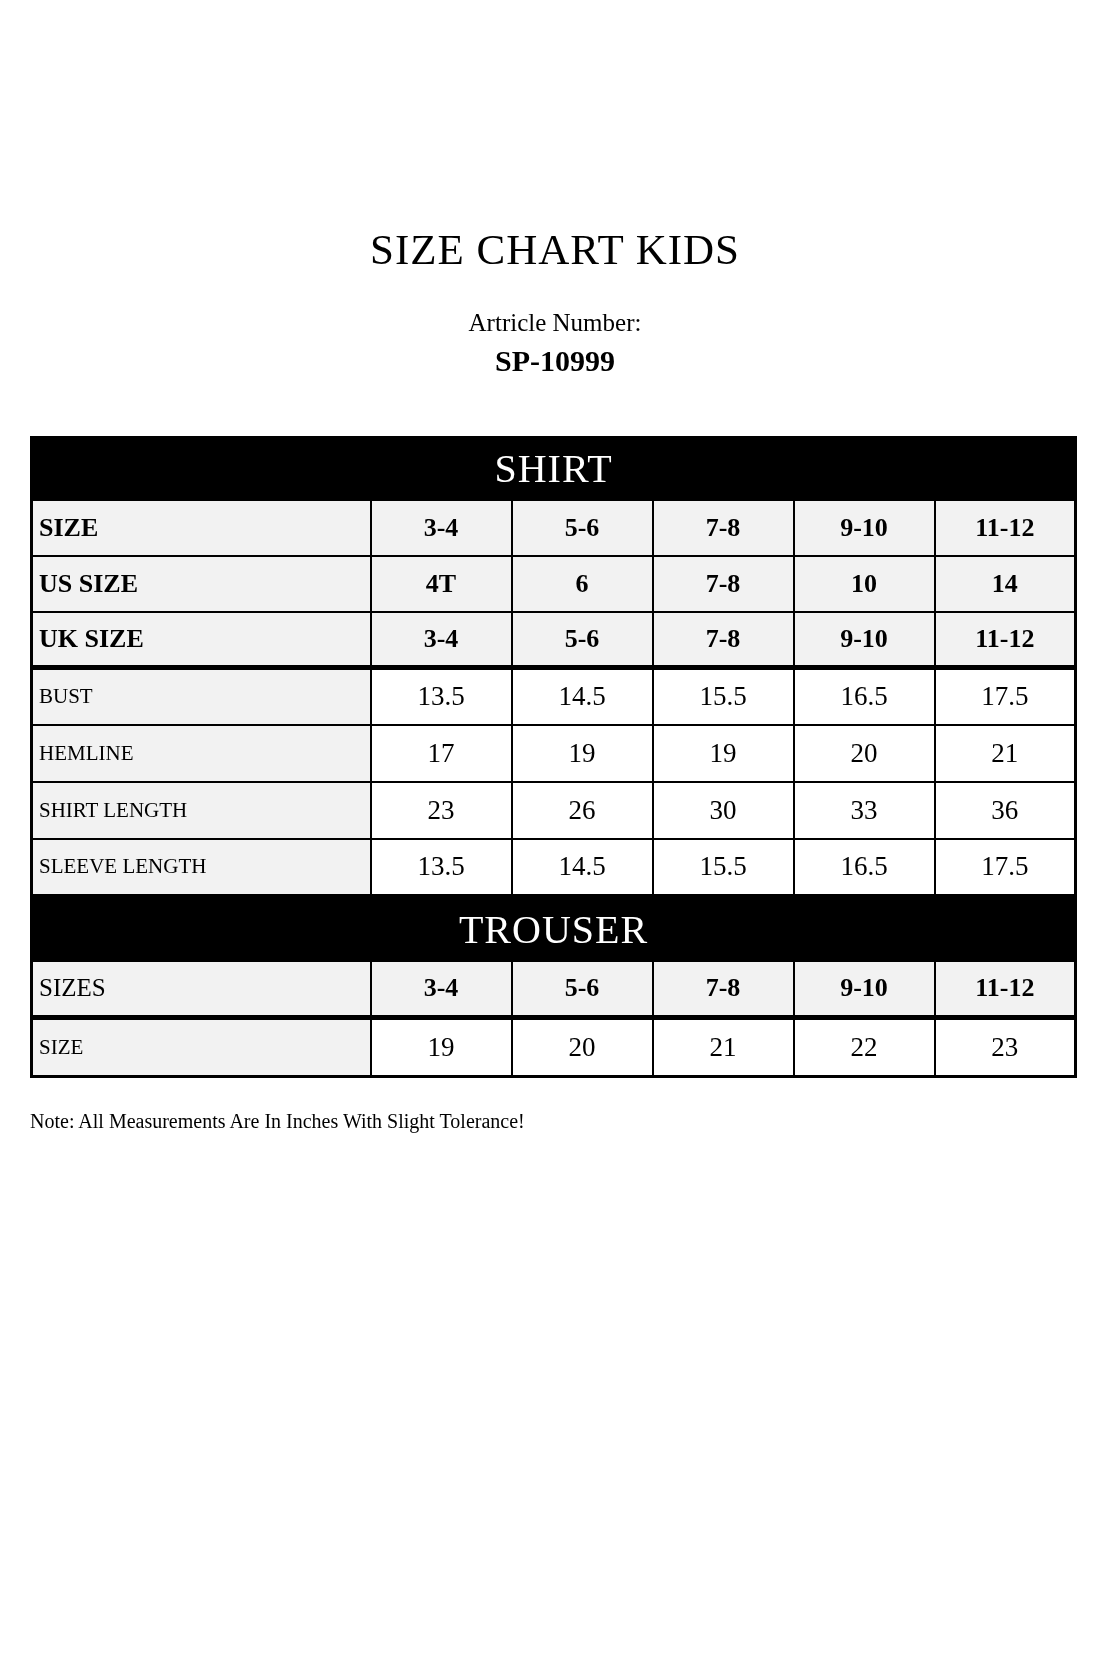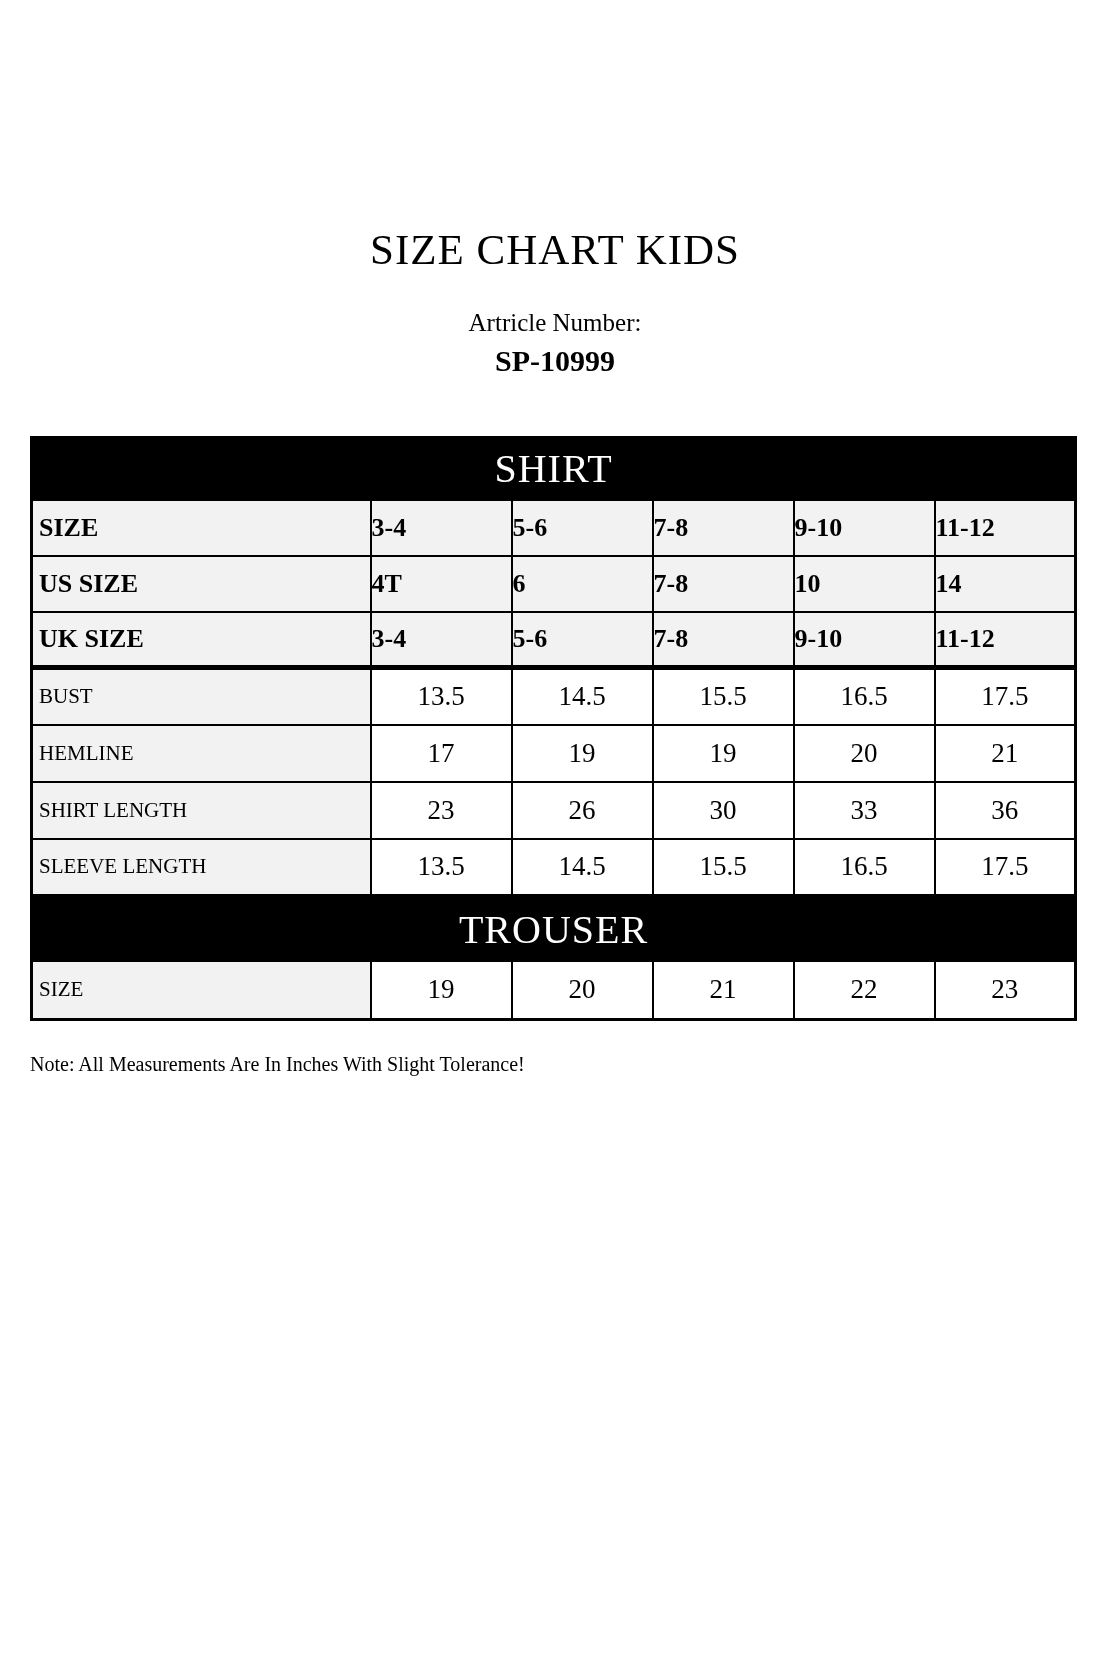--- a/index.html
+++ b/index.html
@@ -70,20 +70,21 @@
     padding-left: 6px;
   }
   tr.head-row .label-cell {
     font-weight: bold;
     font-size: 26px;
   }
   tr.head-row .value-cell {
     background: #f2f2f2;
     font-weight: bold;
     font-size: 26px;
+    text-align: center;
   }
   tr.data-row .label-cell {
     font-weight: normal;
     font-size: 21px;
   }
   tr.data-row .value-cell {
     background: #ffffff;
     font-weight: normal;
     font-size: 27px;
     text-align: center;
@@ -194,20 +195,28 @@
         <col style="width:141px">
         <col style="width:141px">
         <col style="width:141px">
     </colgroup>
     <thead>
       <tr>
         <th class="banner" colspan="6">TROUSER</th>
       </tr>
     </thead>
     <tbody>
+        <tr class="head-row last-head">
+          <th class="label-cell">SIZES</th>
+          <td class="value-cell">3-4</td>
+          <td class="value-cell">5-6</td>
+          <td class="value-cell">7-8</td>
+          <td class="value-cell">9-10</td>
+          <td class="value-cell">11-12</td>
+        </tr>
         <tr class="data-row">
           <th class="label-cell">SIZE</th>
           <td class="value-cell">19</td>
           <td class="value-cell">20</td>
           <td class="value-cell">21</td>
           <td class="value-cell">22</td>
           <td class="value-cell">23</td>
         </tr>
       </tbody>
   </table>

